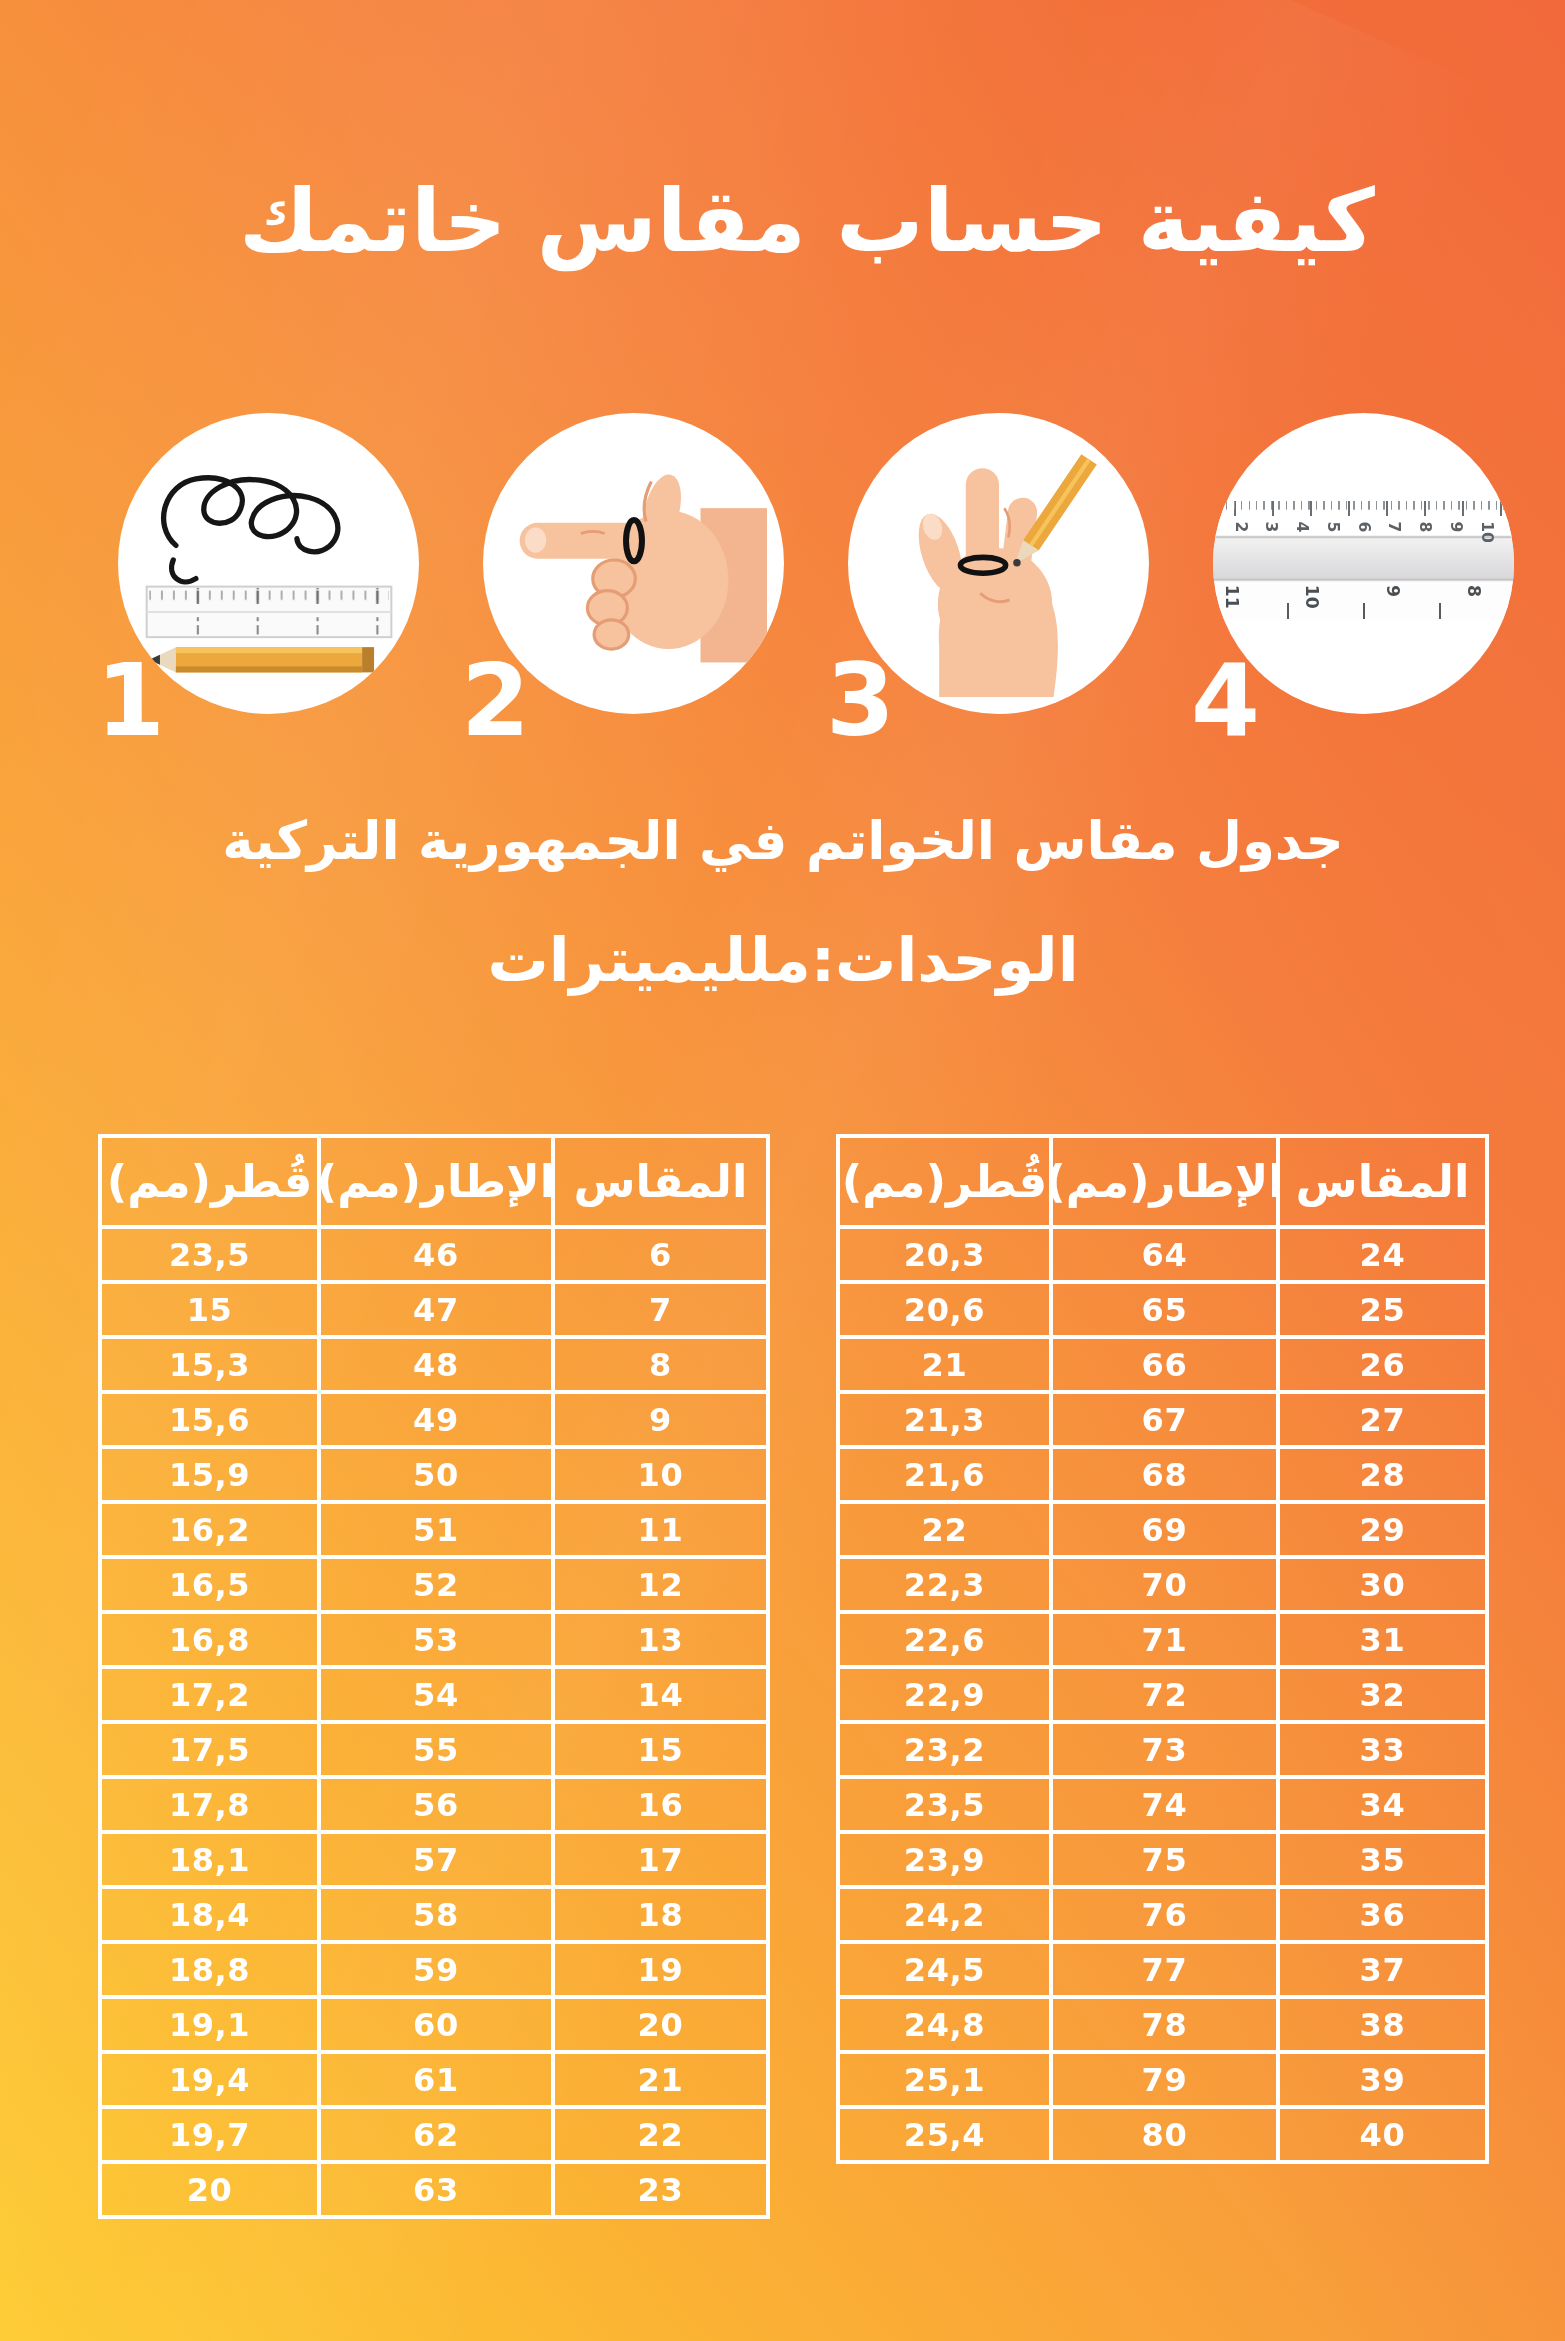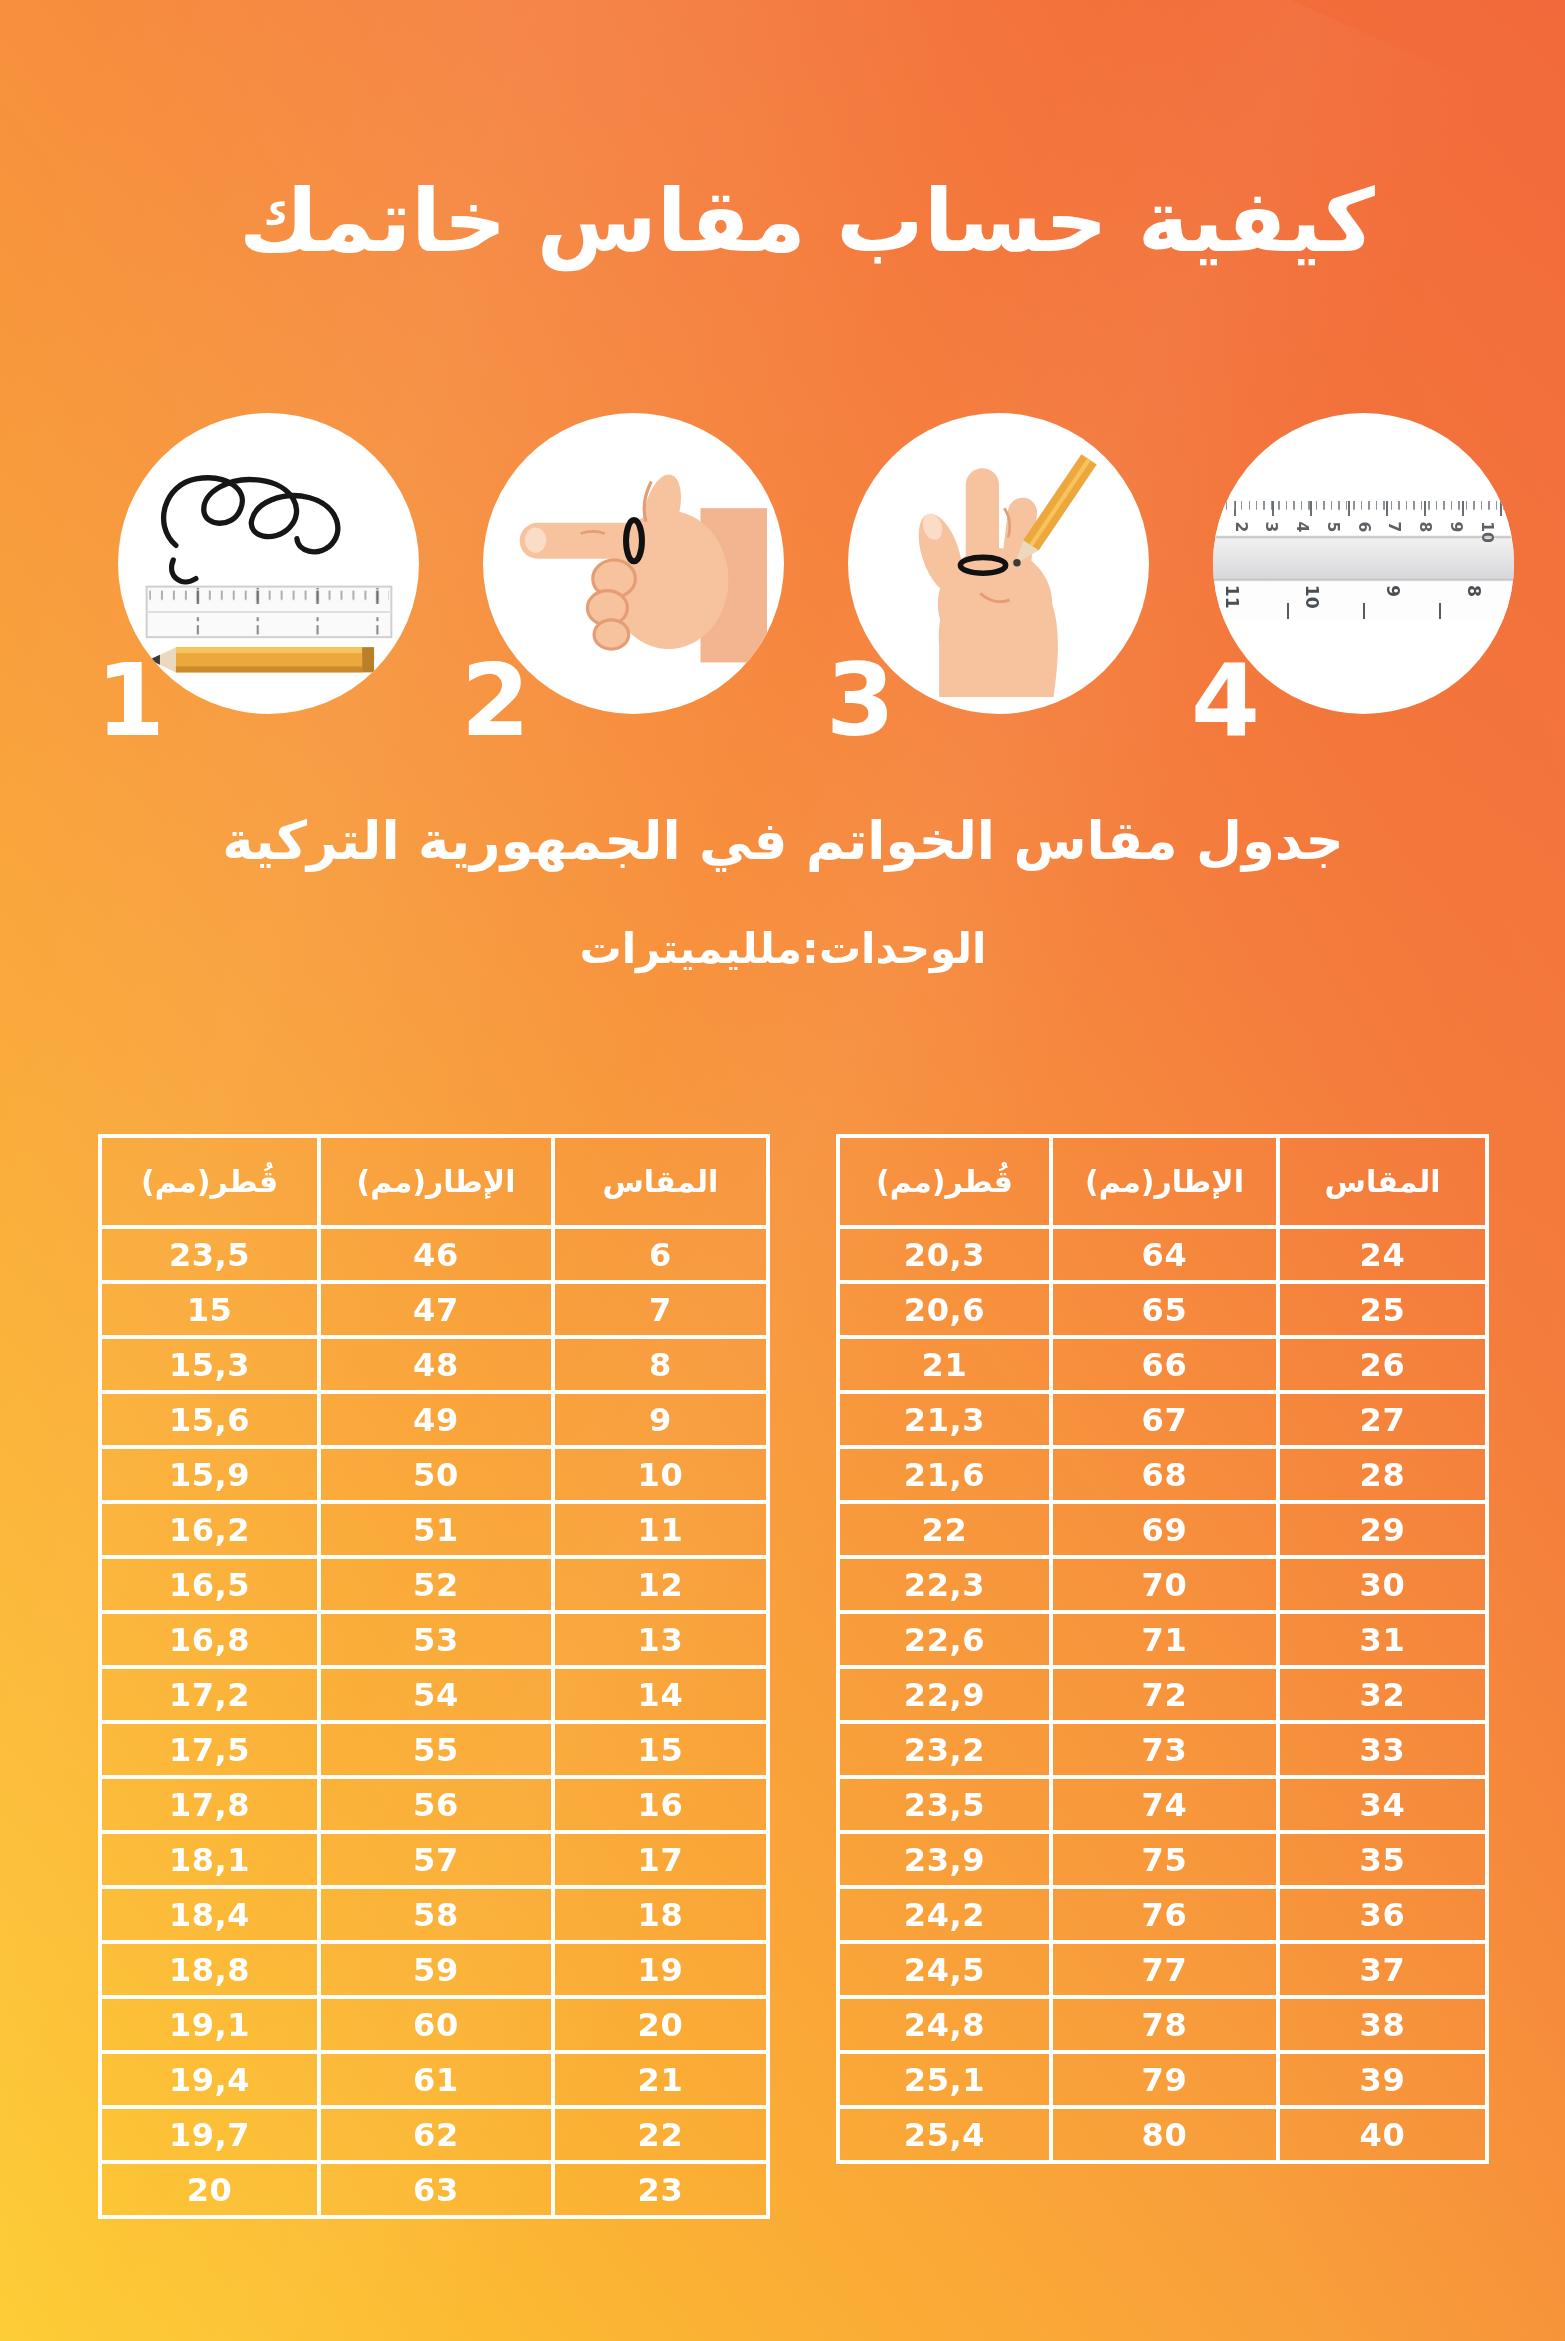--- a/index.html
+++ b/index.html
@@ -35,32 +35,32 @@
   .r4-bottom{height:38px;background-color:#fdfdfd;
       background-image:repeating-linear-gradient(90deg,#5a5a5a 0 1.7px,transparent 1.7px 76px);
       background-size:100% 16px;background-position:15px 100%;background-repeat:no-repeat;
       box-shadow:inset 0 1.2px 0 #d8d8d8;
       display:flex;justify-content:space-between;align-items:flex-start;padding:1.2px 51px 0 30px;}
   .r4-bottom .rnum{transform:rotate(90deg);font-size:17.3px;color:#4a4f53;font-weight:bold;width:12.7px;text-align:center;}
 
   .subtitle1{position:absolute;top:810px;left:0;width:100%;text-align:center;color:#fff;
              font-size:53px;font-weight:bold;direction:rtl;}
   .subtitle2{position:absolute;top:924px;left:0;width:100%;text-align:center;color:#fff;
-             font-size:42px;font-weight:bold;direction:rtl;}
+             font-size:61px;font-weight:bold;direction:rtl;}
 
   .rtable{position:absolute;top:1134px;border:4.6px solid #fff;display:flex;flex-direction:column;box-sizing:border-box;}
   .rtable-left{left:98px;width:672px;}
   .rtable-right{left:836px;width:653px;}
   .trow{display:flex;height:51px;border-top:4.6px solid #fff;}
   .trow-head{height:87px;border-top:none;}
   .trow>div{display:flex;align-items:center;justify-content:center;color:#fff;box-sizing:border-box;}
   .trow>div:nth-child(1){width:32.4%;}
   .trow>div:nth-child(2){width:35.2%;border-left:4.6px solid #fff;}
   .trow>div:nth-child(3){width:32.4%;border-left:4.6px solid #fff;}
-  .th{font-size:30px;font-weight:bold;direction:rtl;}
+  .th{font-size:45px;font-weight:bold;direction:rtl;}
   .tcell{font-size:32px;font-weight:bold;letter-spacing:0.6px;}
 </style>
 </head>
 <body>
 
 <div class="page">
   <div class="ray ray1"></div>
   <div class="ray ray2"></div>
   <div class="ray ray3"></div>
 

